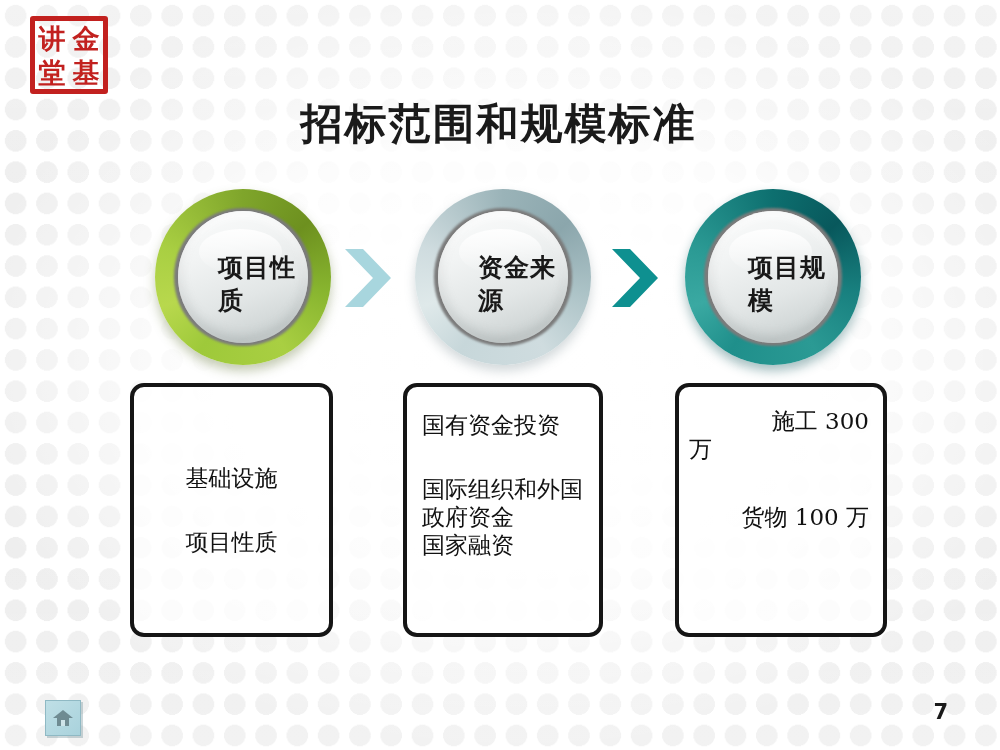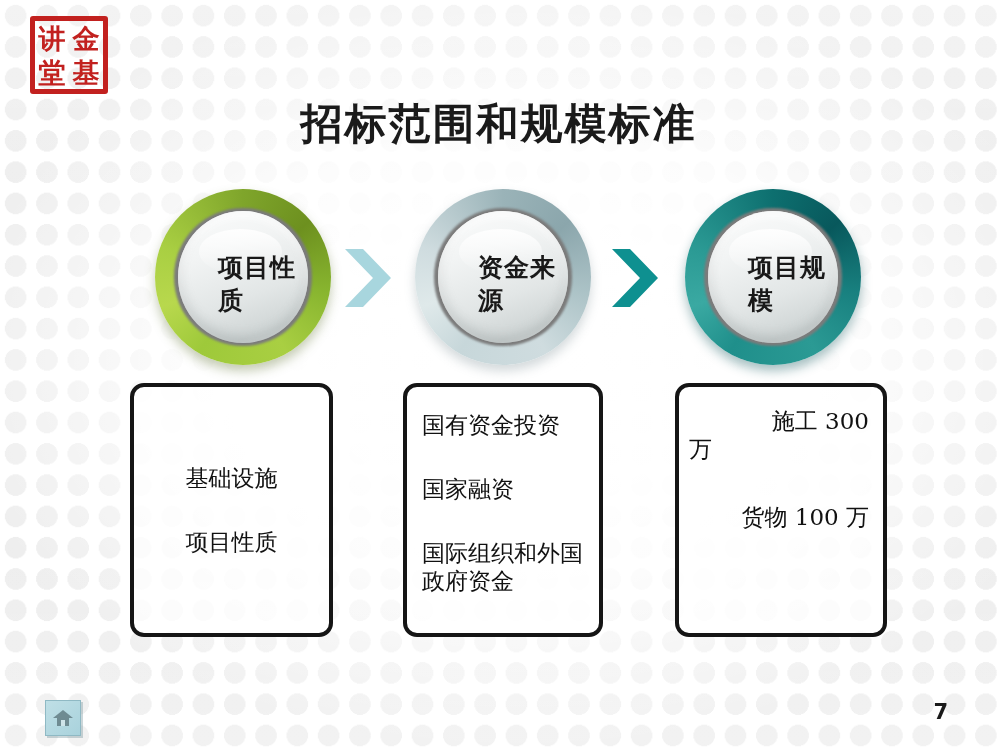--- a/index.html
+++ b/index.html
@@ -319,22 +319,22 @@
     </div>
   </div>
 
   <div class="text-box" id="box-1">
     <div class="line">基础设施</div>
     <div class="line">项目性质</div>
   </div>
 
   <div class="text-box" id="box-2">
     <div class="line">国有资金投资</div>
+    <div class="line last">国际组织和外国政府资金</div>
     <div class="line">国家融资</div>
-    <div class="line last">国际组织和外国政府资金</div>
   </div>
 
   <div class="text-box" id="box-3">
     <div class="line first">
       <span>施工 300</span>
       <span class="wan-wrap">万</span>
     </div>
     <div class="line">货物 100 万</div>
   </div>
 

